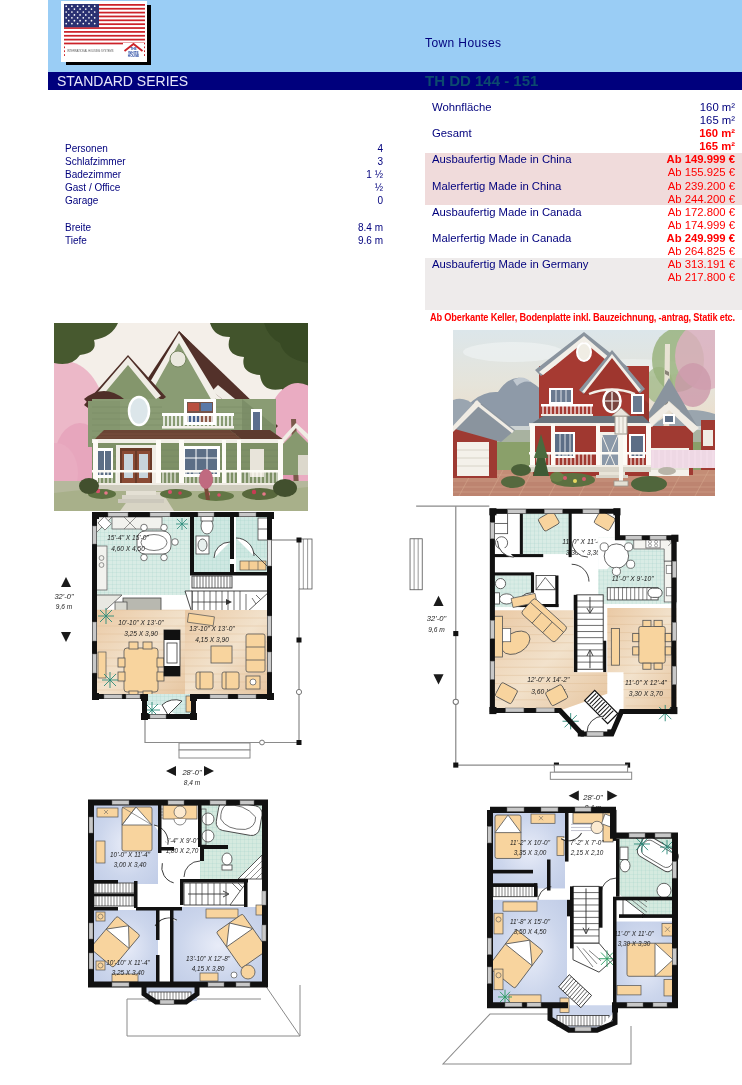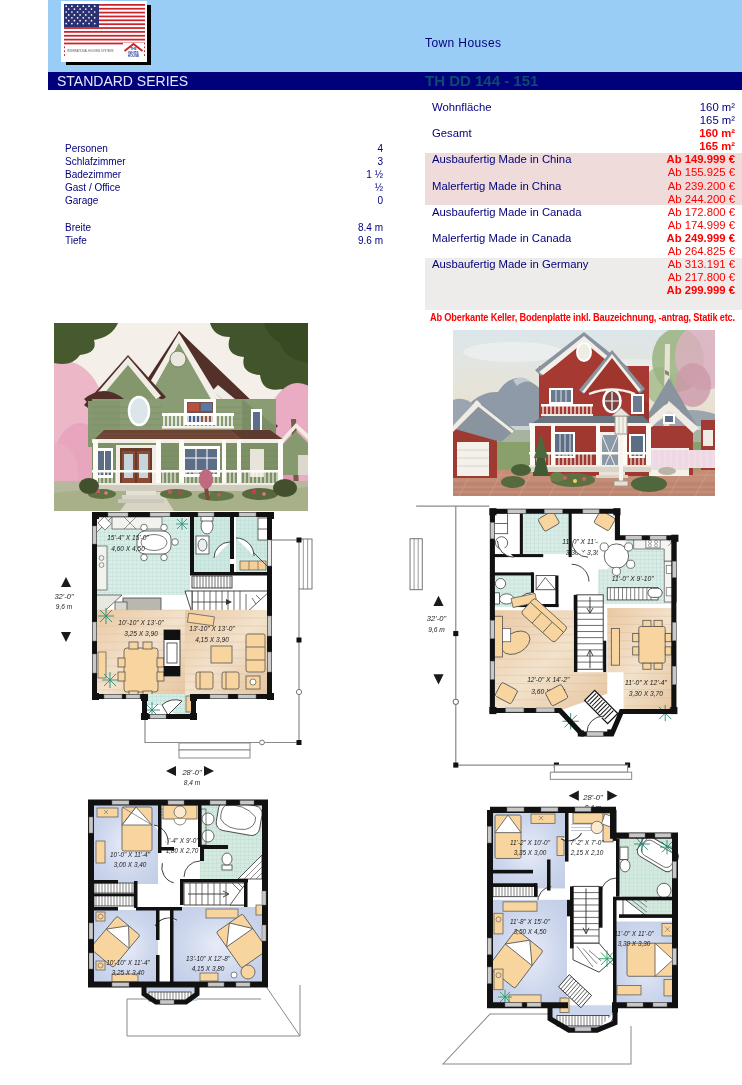--- a/index.html
+++ b/index.html
@@ -115,21 +115,20 @@
 <div class="nav">Ausbaufertig Made in China<span class="red b" style="float:right">Ab 149.999 €</span></div>
 <div class="nav"><span class="red" style="float:right">Ab 155.925 €</span>&nbsp;</div>
 <div class="nav">Malerfertig Made in China<span class="red" style="float:right">Ab 239.200 €</span></div>
 <div class="nav"><span class="red" style="float:right">Ab 244.200 €</span>&nbsp;</div>
 <div class="nav">Ausbaufertig Made in Canada<span class="red" style="float:right">Ab 172.800 €</span></div>
 <div class="nav"><span class="red" style="float:right">Ab 174.999 €</span>&nbsp;</div>
 <div class="nav">Malerfertig Made in Canada<span class="red b" style="float:right">Ab 249.999 €</span></div>
 <div class="nav"><span class="red" style="float:right">Ab 264.825 €</span>&nbsp;</div>
 <div class="nav">Ausbaufertig Made in Germany<span class="red" style="float:right">Ab 313.191 €</span></div>
 <div class="nav"><span class="red" style="float:right">Ab 217.800 €</span>&nbsp;</div>
-<div class="nav"><span class="red b" style="float:right">Ab 299.999 €</span>&nbsp;</div>
 </div>
 
 <div class="abs red b" style="left:430px;top:311.5px;font-size:10.2px;letter-spacing:-0.2px;white-space:nowrap;transform:scaleX(0.905);transform-origin:0 0;">Ab Oberkante  Keller,  Bodenplatte inkl.  Bauzeichnung,  -antrag,  Statik etc.</div>
 
 <svg class="abs" style="left:54px;top:323px;" width="254" height="188" viewBox="0 0 254 188">
 
 <rect width="254" height="188" fill="#f4efe9"></rect>
 
 <ellipse cx="10" cy="98" rx="42" ry="60" fill="#ecb8c8"></ellipse>
 <ellipse cx="26" cy="138" rx="26" ry="38" fill="#e7a6bd"></ellipse>

